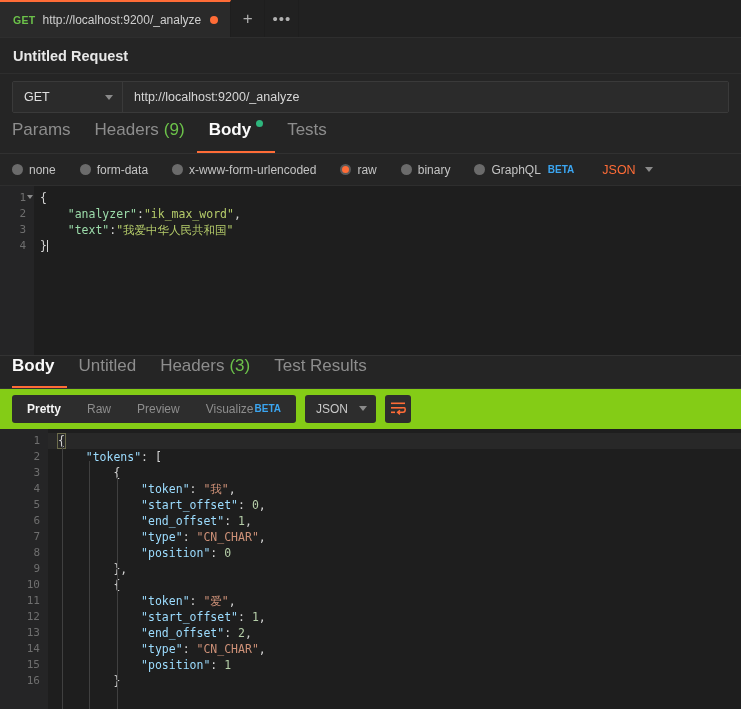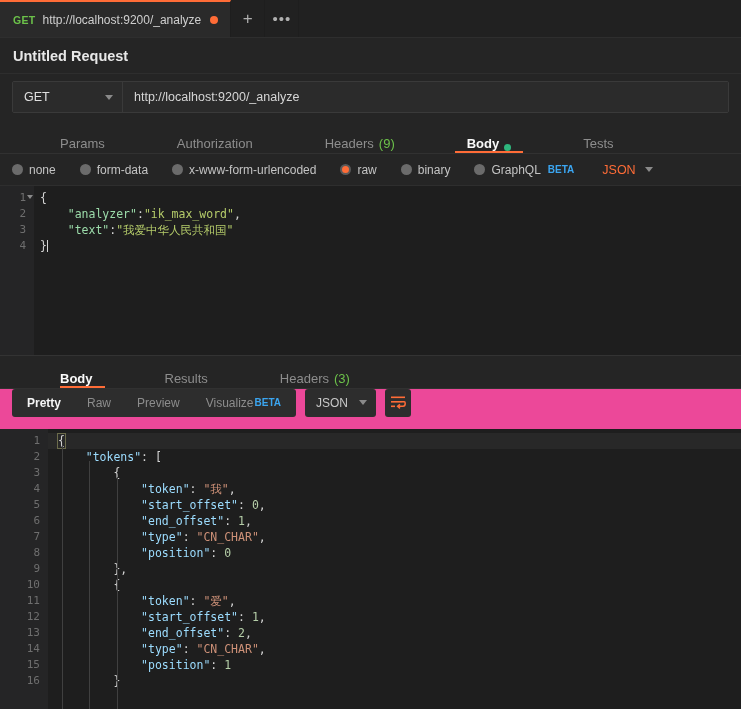--- a/index.html
+++ b/index.html
@@ -80,23 +80,23 @@
     color: #d6d6d6; font-size: 12.5px; background: #2b2b2b;
   }
 
   
   .sec-tabs {
     height: 34px; background: #252525;
     display: flex; align-items: stretch; padding: 0 12px;
     border-bottom: 1px solid #313131; flex: 0 0 auto;
   }
   .sec-tab {
-    display: flex; align-items: flex-end; gap: 5px;
-    padding: 0 12px; color: #8d8d8d; font-size: 13px;
-    border-bottom: 2px solid transparent; position: relative; margin-left: 48px;
+    display: flex; align-items: flex-start; gap: 5px;
+    padding: 0 12px; color: #8d8d8d; font-size: 17px;
+    border-bottom: 2px solid transparent; position: relative;
   }
   .sec-tab:first-child { padding-left: 0; }
   .sec-tab.active { color: #fafafa; border-bottom-color: #ff6c37; font-weight: bold; }
   .sec-tab .count { color: #6cc24a; }
   .green-dot {
     width: 7px; height: 7px; border-radius: 50%; background: #2eb67d;
   }
 
   
   .btype-row {
@@ -170,22 +170,22 @@
   .req-blank .body-fill { flex: 1; background: #1e1e1e; }
 
   
   .resp-tabs {
     height: 34px; background: #252525;
     display: flex; align-items: stretch; padding: 0 12px;
     border-top: 1px solid #333; border-bottom: 1px solid #313131;
     flex: 0 0 auto;
   }
   .resp-toolbar {
-    height: 40px; background: #ec4899;
-    display: flex; align-items: flex-start; padding: 0 12px; gap: 9px;
+    height: 40px; background: #84cc16;
+    display: flex; align-items: center; padding: 0 12px; gap: 9px;
     flex: 0 0 auto;
   }
   .seg-group {
     display: flex; align-items: center; height: 28px;
     background: #2d2d2d; border-radius: 3px; padding: 0 2px;
   }
   .seg {
     padding: 0 13px; height: 28px; display: flex; align-items: center;
     color: #8d8d8d; font-size: 12px;
   }
@@ -246,23 +246,20 @@
     </div>
     <div class="url-field">http://localhost:9200/_analyze</div>
   </div>
 </div>
 
 <div class="sec-tabs">
   <div class="sec-tab">
     <span>Params</span>
   </div>
   <div class="sec-tab">
-    <span>Authorization</span>
-  </div>
-  <div class="sec-tab">
     <span>Headers</span>
     <span class="count">(9)</span>
   </div>
   <div class="sec-tab active">
     <span>Body</span>
     <span class="green-dot"></span>
   </div>
   <div class="sec-tab">
     <span>Tests</span>
   </div>
@@ -321,25 +318,28 @@
 <div class="req-blank">
   <div class="gutter-fill"></div>
   <div class="body-fill"></div>
 </div>
 
 <div class="resp-tabs">
   <div class="sec-tab active">
     <span>Body</span>
   </div>
   <div class="sec-tab">
-    <span>Results</span>
+    <span>Untitled</span>
   </div>
   <div class="sec-tab">
     <span>Headers</span>
     <span class="count">(3)</span>
+  </div>
+  <div class="sec-tab">
+    <span>Test Results</span>
   </div>
 </div>
 
 <div class="resp-toolbar">
   <div class="seg-group">
     <div class="seg active">Pretty</div>
     <div class="seg">Raw</div>
     <div class="seg">Preview</div>
     <div class="seg">
       <span>Visualize</span>

